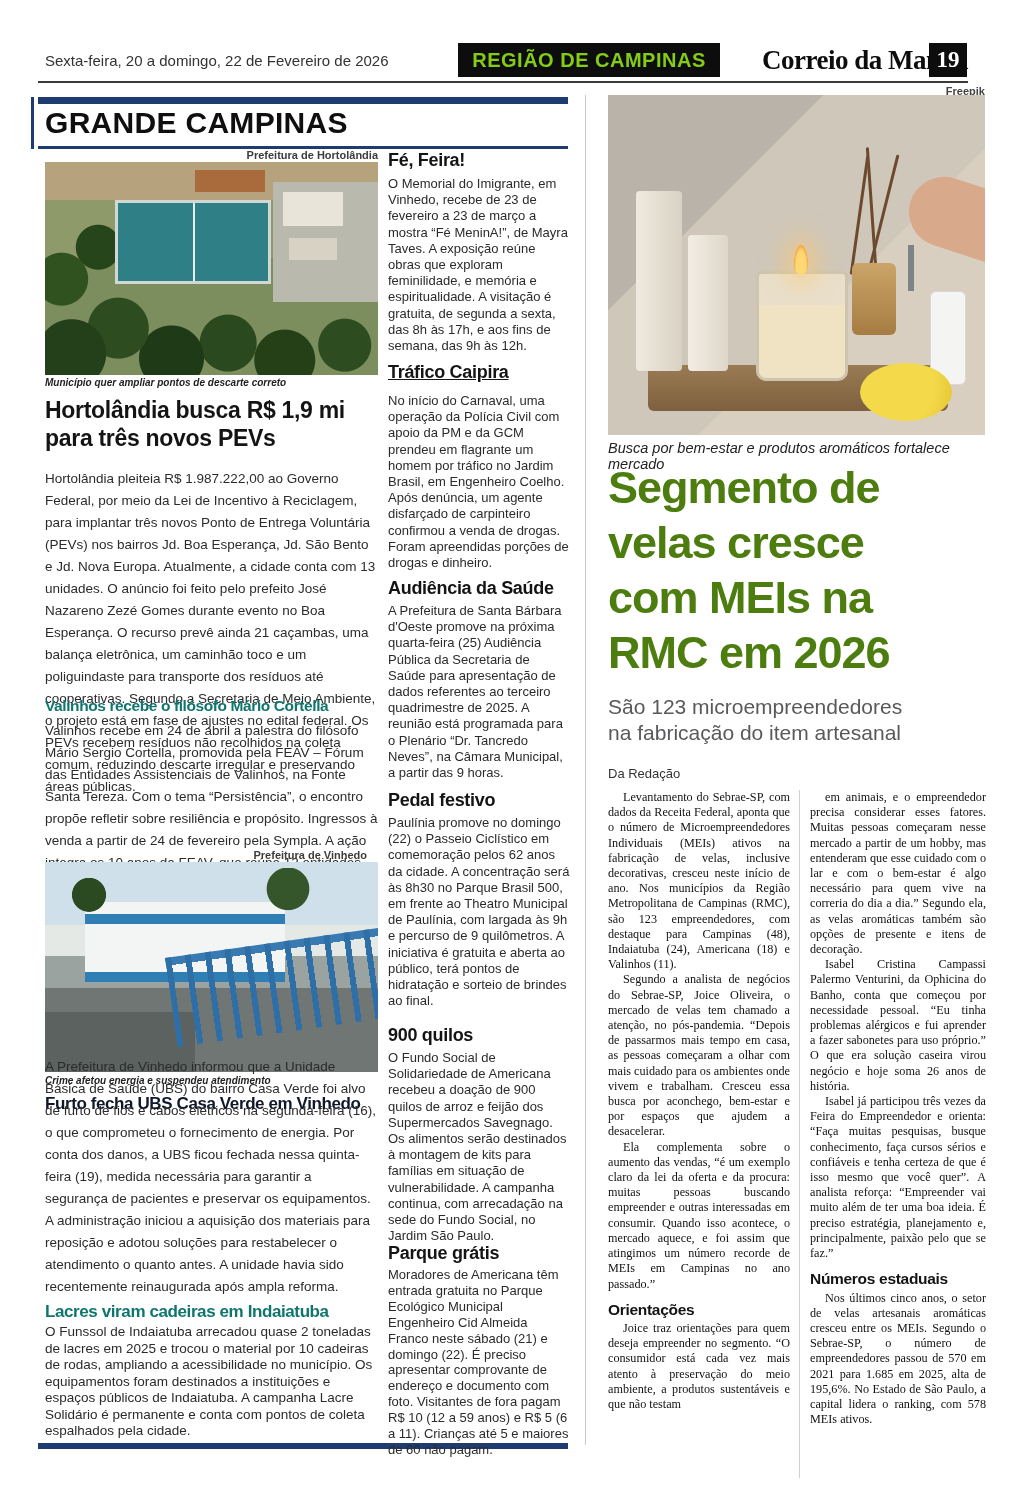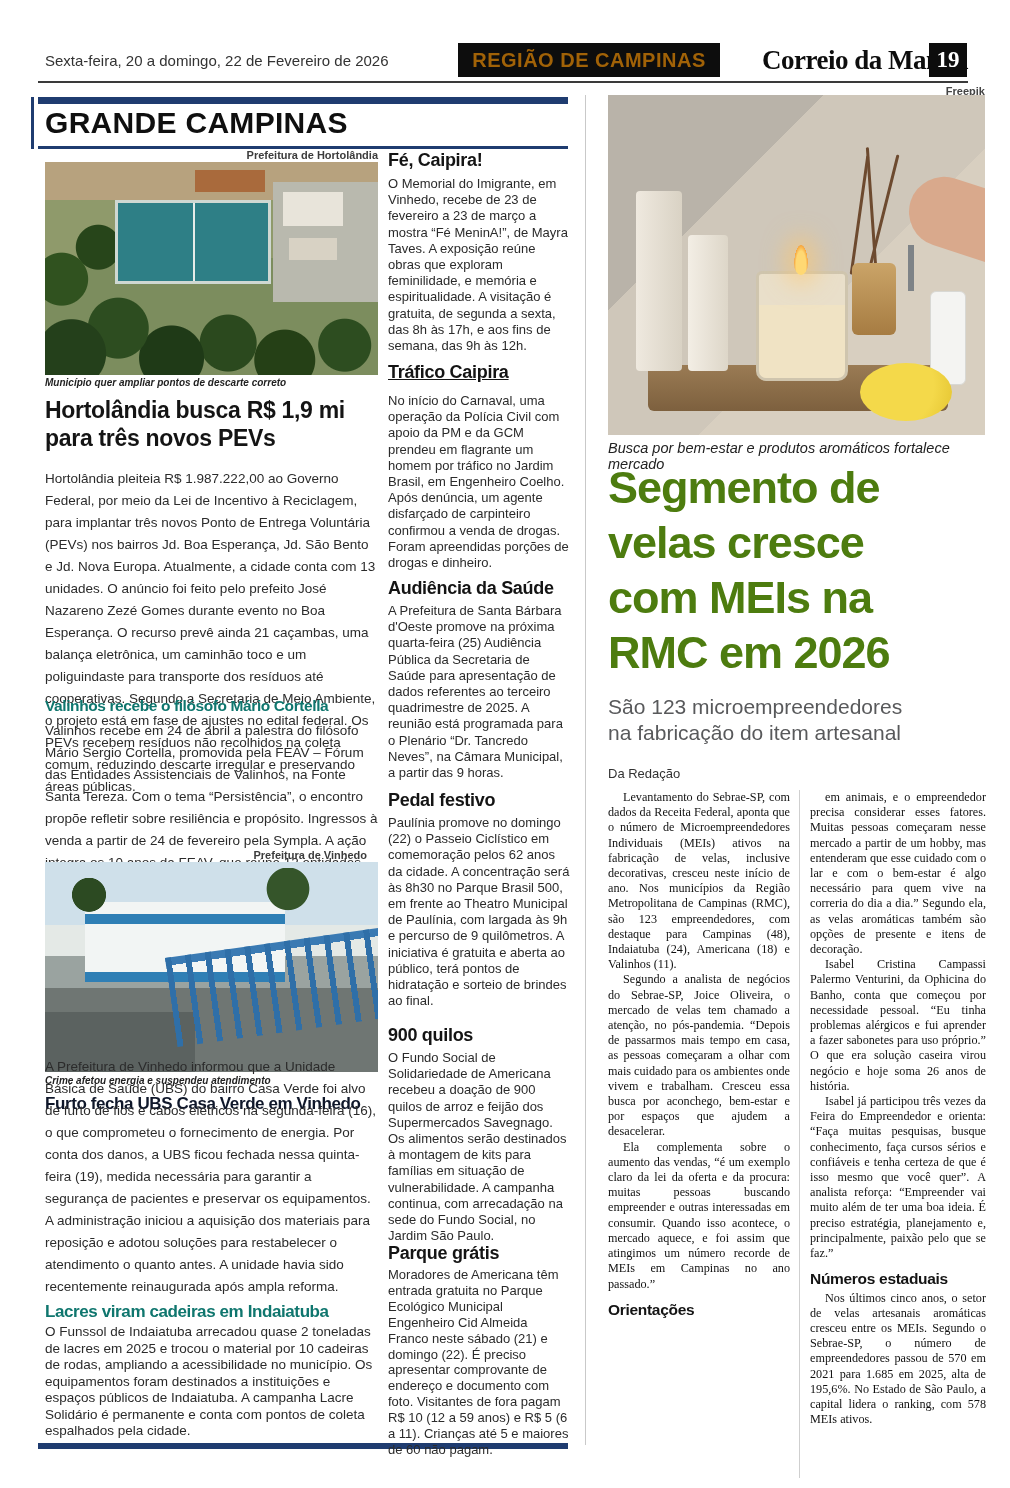--- a/index.html
+++ b/index.html
@@ -1,21 +1,21 @@
 <!DOCTYPE html>
 <html lang="pt"><head>
 <meta charset="utf-8">
 <style>
   html,body{margin:0;padding:0;}
   body{width:1010px;height:1488px;background:#ffffff;font-family:"Liberation Sans",sans-serif;color:#1a1a1a;position:relative;overflow:hidden;}
   .abs{position:absolute;}
 
   
   .hdr-date{left:45px;top:52px;font-size:15px;color:#333;}
-  .hdr-section{left:458px;top:43px;width:262px;height:34px;background:#0d0d0d;color:#a16207;
+  .hdr-section{left:458px;top:43px;width:262px;height:34px;background:#0d0d0d;color:#84cc16;
     display:flex;align-items:center;justify-content:center;font-size:20px;font-weight:700;letter-spacing:.5px;}
   .hdr-masthead{left:762px;top:45px;font-family:"Liberation Serif",serif;font-weight:700;font-size:27px;letter-spacing:-.5px;color:#0d0d0d;}
   .hdr-pagenum{left:929px;top:43px;width:38px;height:34px;background:#0d0d0d;color:#fff;
     display:flex;align-items:center;justify-content:center;font-family:"Liberation Serif",serif;font-weight:700;font-size:23px;}
   .hdr-rule{left:38px;top:81px;width:930px;height:2px;background:#3a3a3a;}
   .hdr-freepik{left:860px;top:85px;width:125px;text-align:right;font-size:11px;font-weight:700;color:#444;}
 
   
   .lb-bar-top{left:38px;top:97px;width:530px;height:7px;background:#1f3c70;}
   .lb-vert{left:31px;top:97px;width:3px;height:52px;background:#1f3c70;}
@@ -155,21 +155,21 @@
     <div class="p2-walk"></div>
     <div class="p2-fence"></div>
   </div>
   <div class="abs caption caption-2">Crime afetou energia e suspendeu atendimento</div>
   <h2 class="abs headline-2" style="margin:0">Furto fecha UBS Casa Verde em Vinhedo</h2>
   <div class="abs body-sans body-a3">A Prefeitura de Vinhedo informou que a Unidade Básica de Saúde (UBS) do bairro Casa Verde foi alvo de furto de fios e cabos elétricos na segunda-feira (16), o que comprometeu o fornecimento de energia. Por conta dos danos, a UBS ficou fechada nessa quinta-feira (19), medida necessária para garantir a segurança de pacientes e preservar os equipamentos. A administração iniciou a aquisição dos materiais para reposição e adotou soluções para restabelecer o atendimento o quanto antes. A unidade havia sido recentemente reinaugurada após ampla reforma.</div>
 
   <h2 class="abs subhead-sm subhead-a4" style="margin:0">Lacres viram cadeiras em Indaiatuba</h2>
   <div class="abs body-sans body-a4">O Funssol de Indaiatuba arrecadou quase 2 toneladas de lacres em 2025 e trocou o material por 10 cadeiras de rodas, ampliando a acessibilidade no município. Os equipamentos foram destinados a instituições e espaços públicos de Indaiatuba. A campanha Lacre Solidário é permanente e conta com pontos de coleta espalhados pela cidade.</div>
 
-  <h3 class="abs brief-title bt-1" style="margin:0">Fé, Caipira!</h3>
+  <h3 class="abs brief-title bt-1" style="margin:0">Fé, Feira!</h3>
   <div class="abs brief-body bb-1">O Memorial do Imigrante, em Vinhedo, recebe de 23 de fevereiro a 23 de março a mostra “Fé MeninA!”, de Mayra Taves. A exposição reúne obras que exploram feminilidade, e memória e espiritualidade. A visitação é gratuita, de segunda a sexta, das 8h às 17h, e aos fins de semana, das 9h às 12h.</div>
   <h3 class="abs brief-title bt-2" style="margin:0">Tráfico Caipira</h3>
   <div class="abs brief-body bb-2">No início do Carnaval, uma operação da Polícia Civil com apoio da PM e da GCM prendeu em flagrante um homem por tráfico no Jardim Brasil, em Engenheiro Coelho. Após denúncia, um agente disfarçado de carpinteiro confirmou a venda de drogas. Foram apreendidas porções de drogas e dinheiro.</div>
   <h3 class="abs brief-title bt-3" style="margin:0">Audiência da Saúde</h3>
   <div class="abs brief-body bb-3">A Prefeitura de Santa Bárbara d'Oeste promove na próxima quarta-feira (25) Audiência Pública da Secretaria de Saúde para apresentação de dados referentes ao terceiro quadrimestre de 2025. A reunião está programada para o Plenário “Dr. Tancredo Neves”, na Câmara Municipal, a partir das 9 horas.</div>
   <h3 class="abs brief-title bt-4" style="margin:0">Pedal festivo</h3>
   <div class="abs brief-body bb-4">Paulínia promove no domingo (22) o Passeio Ciclístico em comemoração pelos 62 anos da cidade. A concentração será às 8h30 no Parque Brasil 500, em frente ao Theatro Municipal de Paulínia, com largada às 9h e percurso de 9 quilômetros. A iniciativa é gratuita e aberta ao público, terá pontos de hidratação e sorteio de brindes ao final.</div>
   <h3 class="abs brief-title bt-5" style="margin:0">900 quilos</h3>
   <div class="abs brief-body bb-5">O Fundo Social de Solidariedade de Americana recebeu a doação de 900 quilos de arroz e feijão dos Supermercados Savegnago. Os alimentos serão destinados à montagem de kits para famílias em situação de vulnerabilidade. A campanha continua, com arrecadação na sede do Fundo Social, no Jardim São Paulo.</div>
   <h3 class="abs brief-title bt-6" style="margin:0">Parque grátis</h3>
@@ -197,20 +197,21 @@
 RMC em 2026</h1>
   <div class="abs feat-subhead">São 123 microempreendedores
 na fabricação do item artesanal</div>
   <div class="abs feat-byline">Da Redação</div>
 
   <div class="abs feat-col feat-col-1">
     <p>Levantamento do Sebrae-SP, com dados da Receita Federal, aponta que o número de Microempreendedores Individuais (MEIs) ativos na fabricação de velas, inclusive decorativas, cresceu neste início de ano. Nos municípios da Região Metropolitana de Campinas (RMC), são 123 empreendedores, com destaque para Campinas (48), Indaiatuba (24), Americana (18) e Valinhos (11).</p>
     <p>Segundo a analista de negócios do Sebrae-SP, Joice Oliveira, o mercado de velas tem chamado a atenção, no pós-pandemia. “Depois de passarmos mais tempo em casa, as pessoas começaram a olhar com mais cuidado para os ambientes onde vivem e trabalham. Cresceu essa busca por aconchego, bem-estar e por espaços que ajudem a desacelerar.</p>
     <p>Ela complementa sobre o aumento das vendas, “é um exemplo claro da lei da oferta e da procura: muitas pessoas buscando empreender e outras interessadas em consumir. Quando isso acontece, o mercado aquece, e foi assim que atingimos um número recorde de MEIs em Campinas no ano passado.”</p>
     <div class="col-subhead">Orientações</div>
+    <p>Joice traz orientações para quem deseja empreender no segmento. “O consumidor está cada vez mais atento à preservação do meio ambiente, a produtos sustentáveis e que não testam</p>
   </div>
   <div class="abs feat-divider"></div>
   <div class="abs feat-col feat-col-2">
     <p>em animais, e o empreendedor precisa considerar esses fatores. Muitas pessoas começaram nesse mercado a partir de um hobby, mas entenderam que esse cuidado com o lar e com o bem-estar é algo necessário para quem vive na correria do dia a dia.” Segundo ela, as velas aromáticas também são opções de presente e itens de decoração.</p>
     <p>Isabel Cristina Campassi Palermo Venturini, da Ophicina do Banho, conta que começou por necessidade pessoal. “Eu tinha problemas alérgicos e fui aprender a fazer sabonetes para uso próprio.” O que era solução caseira virou negócio e hoje soma 26 anos de história.</p>
     <p>Isabel já participou três vezes da Feira do Empreendedor e orienta: “Faça muitas pesquisas, busque conhecimento, faça cursos sérios e confiáveis e tenha certeza de que é isso mesmo que você quer”. A analista reforça: “Empreender vai muito além de ter uma boa ideia. É preciso estratégia, planejamento e, principalmente, paixão pelo que se faz.”</p>
     <div class="col-subhead">Números estaduais</div>
     <p>Nos últimos cinco anos, o setor de velas artesanais aromáticas cresceu entre os MEIs. Segundo o Sebrae-SP, o número de empreendedores passou de 570 em 2021 para 1.685 em 2025, alta de 195,6%. No Estado de São Paulo, a capital lidera o ranking, com 578 MEIs ativos.</p>
   </div>
 

